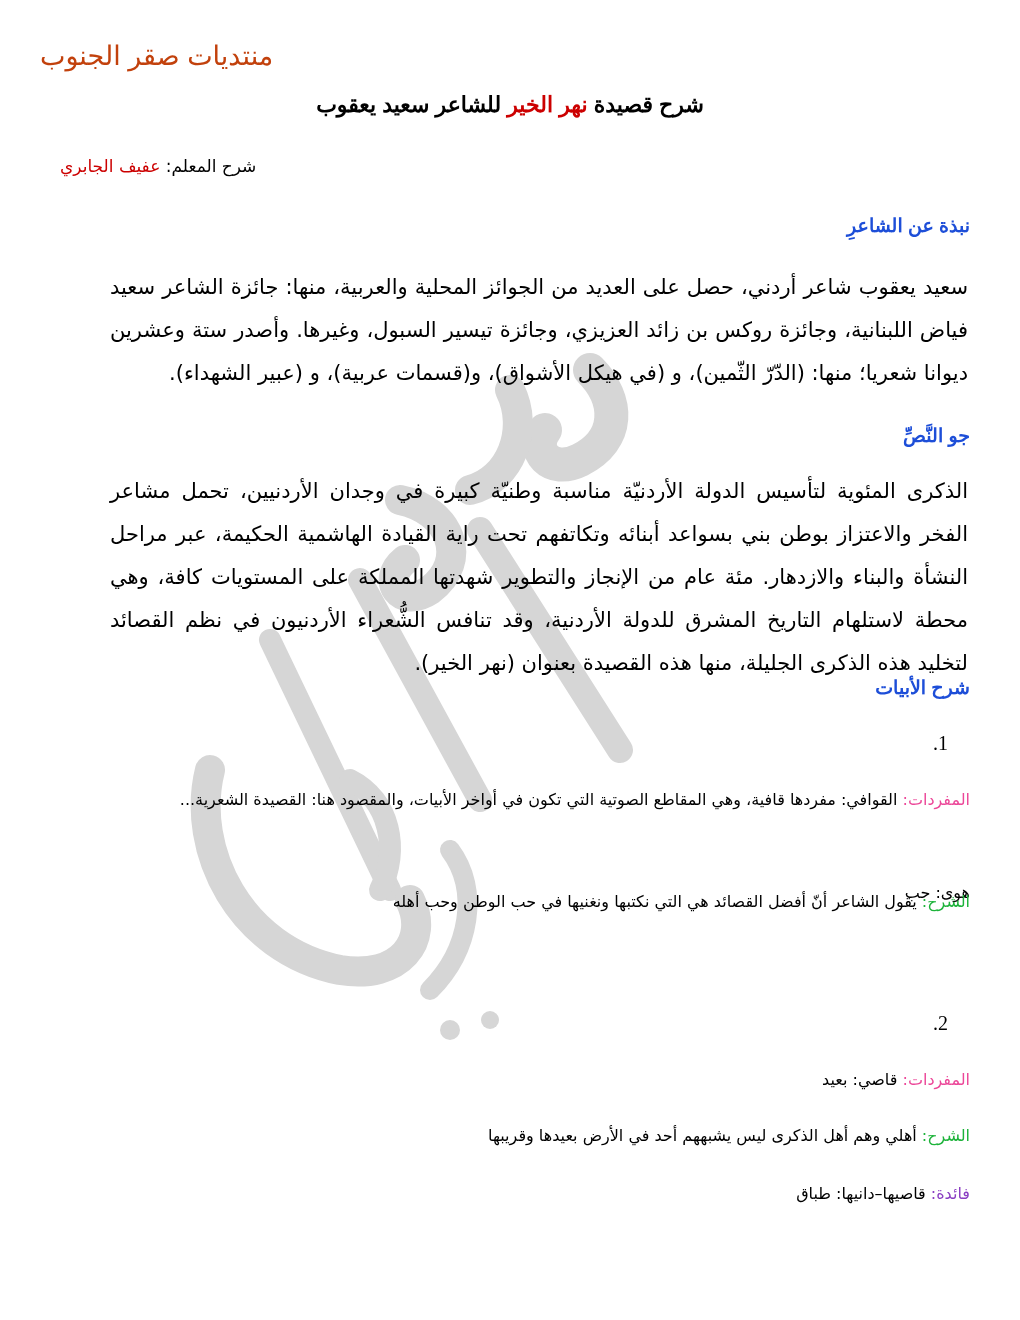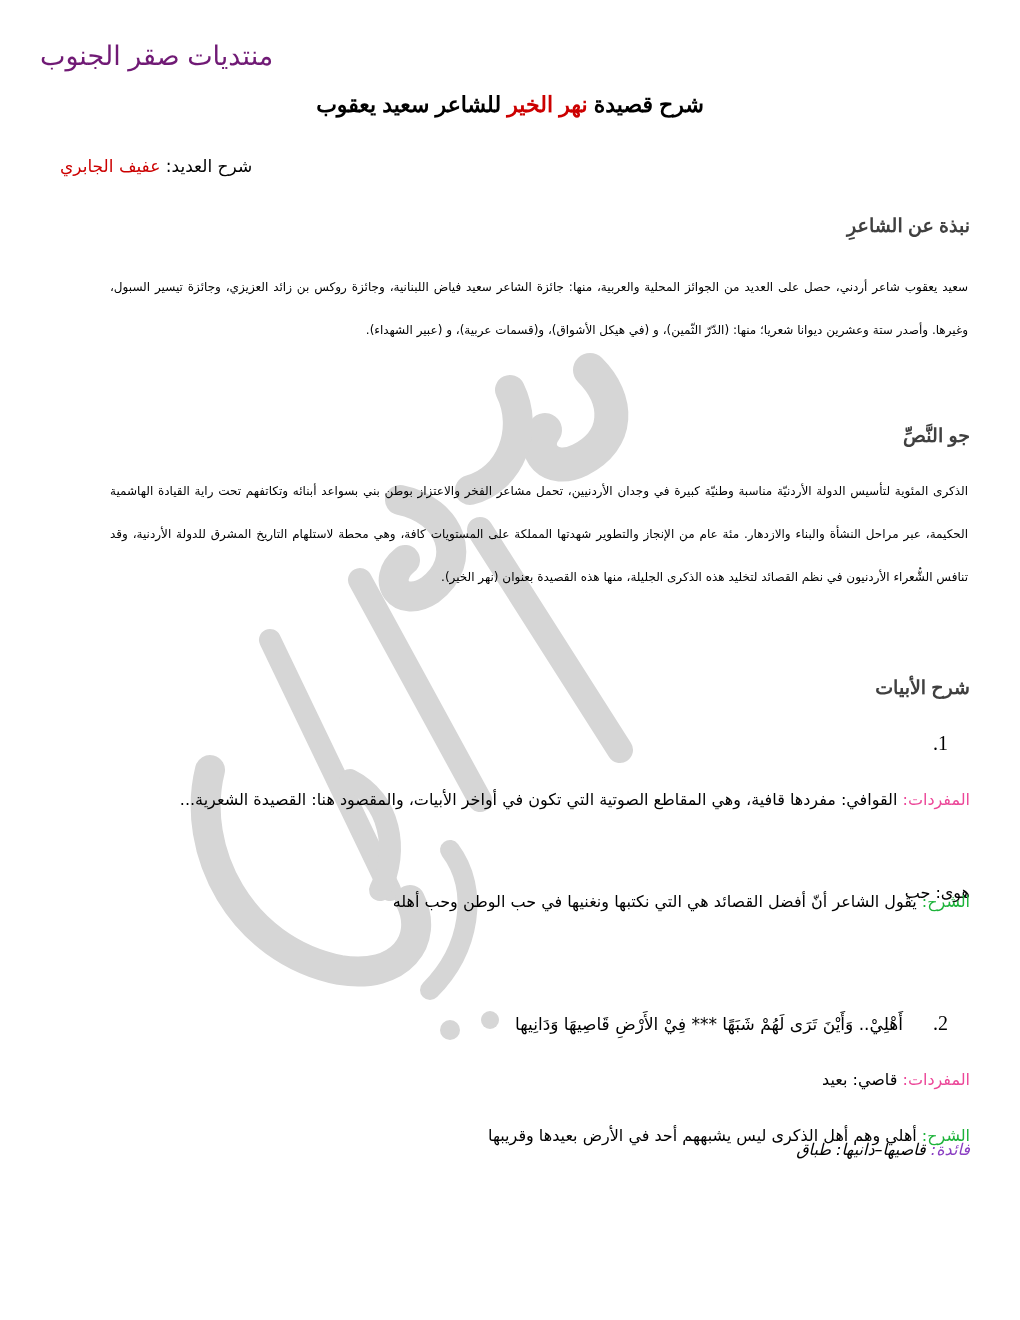--- a/index.html
+++ b/index.html
@@ -9,41 +9,41 @@
       color: #000;
     }
     .watermark {
       position: absolute; left: 150px; top: 330px; width: 520px; height: 720px;
       pointer-events: none; z-index: 0;
     }
     .abs { position: absolute; z-index: 1; }
     .site-title {
       left: 40px; top: 40px; direction: rtl;
       font-family: "Liberation Sans", sans-serif;
-      font-size: 27px; color: #701a75; white-space: nowrap;
+      font-size: 27px; color: #c2410c; white-space: nowrap;
     }
     .doc-title {
       left: 0; right: 0; top: 92px; text-align: center;
       font-family: "Liberation Sans", sans-serif;
       font-size: 22px; font-weight: bold; white-space: nowrap;
     }
     .doc-title .accent { color: #cc0000; margin-top: 40px; }
     .teacher {
       left: 60px; top: 156px; direction: rtl;
       font-size: 17px; white-space: nowrap;
     }
     .teacher .name { color: #cc0000; }
     .heading {
       right: 50px; direction: rtl;
       font-family: "Liberation Sans", sans-serif;
-      font-size: 19px; font-weight: bold; color: #404040; white-space: nowrap;
+      font-size: 19px; font-weight: bold; color: #1d4ed8; white-space: nowrap;
     }
     .para {
       left: 62px; right: 52px; direction: rtl; text-align: justify;
-      font-size: 12px; line-height: 43px;
+      font-size: 21px; line-height: 43px;
       text-align-last: right;
       margin-left: 48px;
     }
     .verse {
       right: 50px; direction: rtl; font-size: 17px; white-space: nowrap;
       display: flex; align-items: baseline; gap: 30px;
     }
     .verse .num { font-family: "Liberation Serif", serif; font-size: 20px; }
     .line {
       right: 50px; direction: rtl; font-size: 16px; white-space: nowrap;
@@ -80,21 +80,21 @@
 
 <div class="abs site-title">منتديات صقر الجنوب</div>
 
 <div class="abs doc-title">
   <span>شرح قصيدة</span>
   <span class="accent">نهر الخير</span>
   <span>للشاعر سعيد يعقوب</span>
 </div>
 
 <div class="abs teacher">
-  <span>شرح العديد:</span>
+  <span>شرح المعلم:</span>
   <span class="name">عفيف الجابري</span>
 </div>
 
 <div class="abs heading" style="top:214px;">نبذة عن الشاعرِ</div>
 <div class="abs para" style="top:266px;">سعيد يعقوب شاعر أردني، حصل على العديد من الجوائز المحلية والعربية، منها: جائزة الشاعر سعيد فياض اللبنانية، وجائزة روكس بن زائد العزيزي، وجائزة تيسير السبول، وغيرها. وأصدر ستة وعشرين ديوانا شعريا؛ منها: (الدّرّ الثّمين)، و (في هيكل الأشواق)، و(قسمات عربية)، و (عبير الشهداء).</div>
 
 <div class="abs heading" style="top:424px;">جو النَّصِّ</div>
 <div class="abs para" style="top:470px;">الذكرى المئوية لتأسيس الدولة الأردنيّة مناسبة وطنيّة كبيرة في وجدان الأردنيين، تحمل مشاعر الفخر والاعتزاز بوطن بني بسواعد أبنائه وتكاتفهم تحت راية القيادة الهاشمية الحكيمة، عبر مراحل النشأة والبناء والازدهار. مئة عام من الإنجاز والتطوير شهدتها المملكة على المستويات كافة، وهي محطة لاستلهام التاريخ المشرق للدولة الأردنية، وقد تنافس الشُّعراء الأردنيون في نظم القصائد لتخليد هذه الذكرى الجليلة، منها هذه القصيدة بعنوان (نهر الخير).</div>
 
 <div class="abs heading" style="top:676px;">شرح الأبيات</div>
@@ -107,28 +107,27 @@
   <span>القوافي: مفردها قافية، وهي المقاطع الصوتية التي تكون في أواخر الأبيات، والمقصود هنا: القصيدة الشعرية...</span>
 </div>
 <div class="abs line" style="top:835px;margin-top:48px;">هوى: حب</div>
 <div class="abs line" style="top:892px;">
   <span class="lbl-green">الشرح:</span>
   <span>يقول الشاعر أنّ أفضل القصائد هي التي نكتبها ونغنيها في حب الوطن وحب أهله</span>
 </div>
 
 <div class="abs verse" style="top:1012px; right:72px;">
   <span class="num">2.</span>
-  <span>أَهْلِيْ.. وَأَيْنَ تَرَى لَهُمْ شَبَهًا *** فِيْ الأَرْضِ قَاصِيهَا وَدَانِيها</span>
 </div>
 <div class="abs line" style="top:1070px;">
   <span class="lbl-red">المفردات:</span>
   <span>قاصي: بعيد</span>
 </div>
 <div class="abs line" style="top:1126px;">
   <span class="lbl-green">الشرح:</span>
   <span>أهلي وهم أهل الذكرى ليس يشبههم أحد في الأرض بعيدها وقريبها</span>
 </div>
-<div class="abs line" style="top:1140px;font-style:italic;">
+<div class="abs line" style="top:1184px;">
   <span class="lbl-purple">فائدة:</span>
   <span>قاصيها–دانيها: طباق</span>
 </div>
 
 <div class="abs footer">www.inob-io.com</div>
 
 </body></html>

